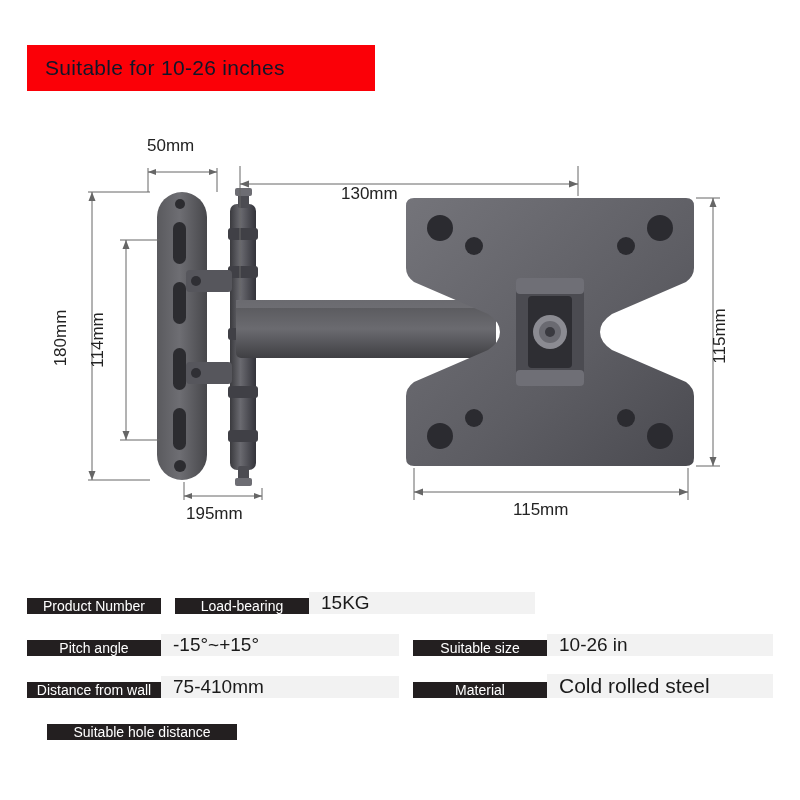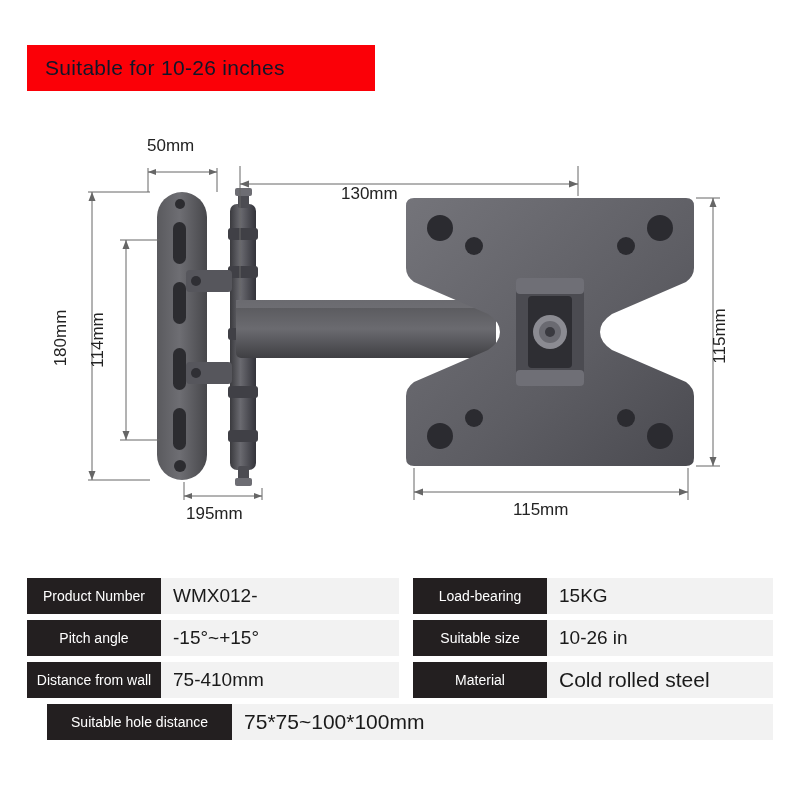--- a/index.html
+++ b/index.html
@@ -59,20 +59,21 @@
   .spec-table {
     position: absolute;
     left: 27px;
     top: 578px;
     width: 746px;
   }
   .spec-row {
     display: flex;
     margin-bottom: 6px;
     height: 36px;
+    align-items: flex-end;
   }
   .cell-key {
     background: #231f20;
     color: #ffffff;
     display: flex;
     align-items: center;
     justify-content: center;
     font-size: 14px;
     box-sizing: border-box;
     padding: 0 6px;
@@ -244,39 +245,37 @@
     <div class="dim-label vert" style="left:70px; top:230px; transform:rotate(-90deg);">114mm</div>
     <div class="dim-label vert" style="left:692px; top:226px; transform:rotate(-90deg);">115mm</div>
     <div class="dim-label" style="left:186px; top:404px;">195mm</div>
     <div class="dim-label" style="left:513px; top:400px;">115mm</div>
   </div>
 
   <div class="spec-table">
 
     <div class="spec-row">
       <div class="cell-key k1">Product Number</div>
-      <div class="cell-val v1">WMX012-</div>
       <div class="cell-key k2">Load-bearing</div>
       <div class="cell-val v2">15KG</div>
     </div>
 
     <div class="spec-row">
       <div class="cell-key k1">Pitch angle</div>
       <div class="cell-val v1">-15°~+15°</div>
       <div class="cell-key k2">Suitable size</div>
       <div class="cell-val v2">10-26 in</div>
     </div>
 
     <div class="spec-row">
       <div class="cell-key k1">Distance from wall</div>
       <div class="cell-val v1">75-410mm</div>
       <div class="cell-key k2">Material</div>
       <div class="cell-val v2 big">Cold rolled steel</div>
     </div>
 
     <div class="spec-row">
       <div class="cell-key kw">Suitable hole distance</div>
-      <div class="cell-val vw big">75*75~100*100mm</div>
     </div>
 
   </div>
 
 </div>
 
 </body></html>

